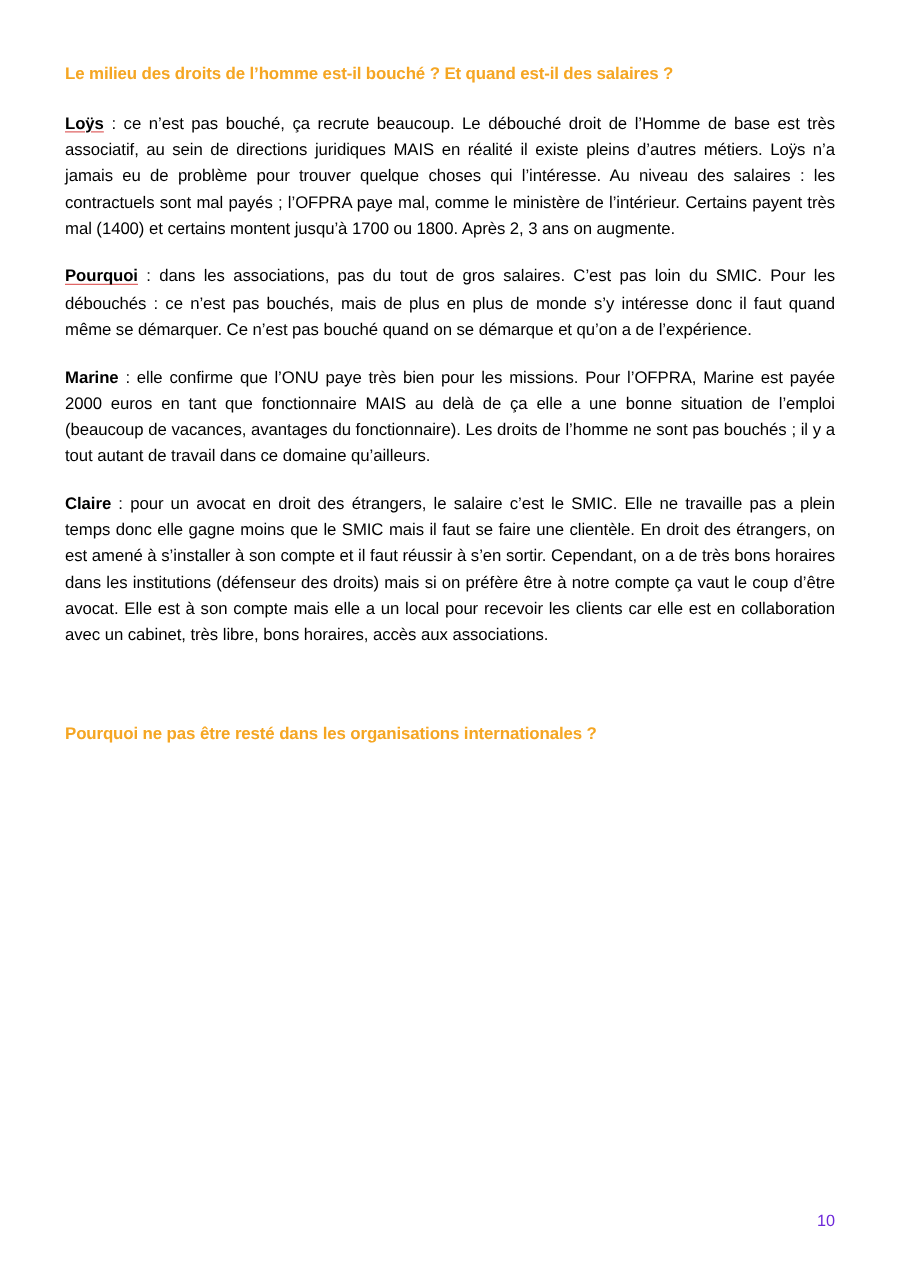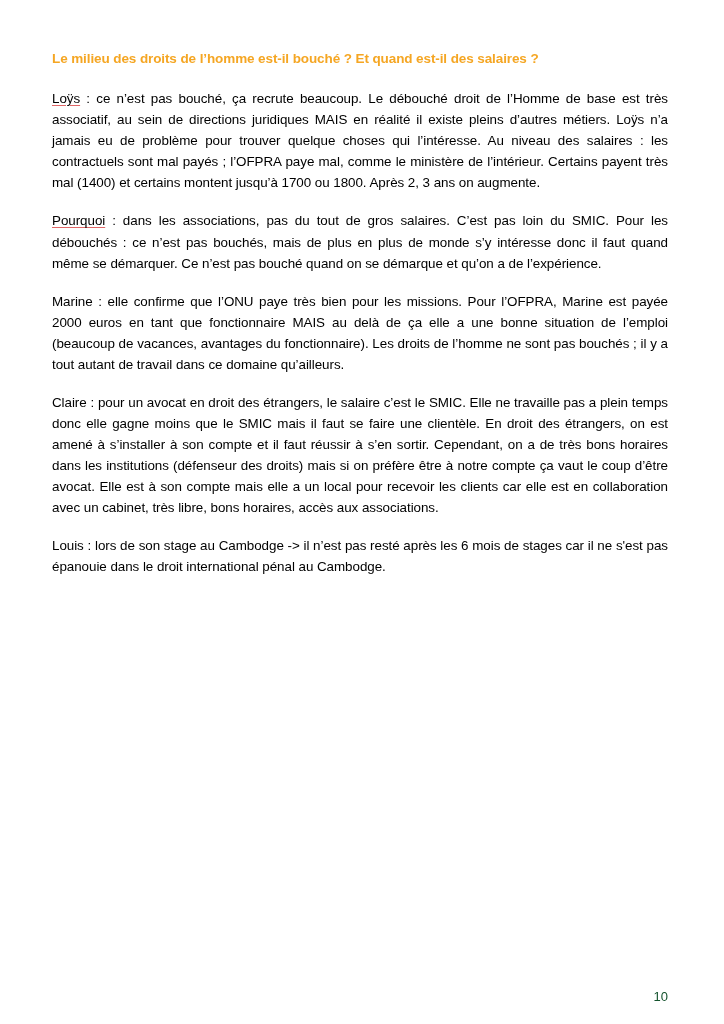--- a/index.html
+++ b/index.html
@@ -39,50 +39,50 @@
     font-size: 13.4px;
     line-height: 1.57;
     text-align: justify;
     margin: 0 0 17px 0;
     letter-spacing: -0.05px;
   }
   p.para:last-of-type {
     margin-bottom: 0;
   }
   .spk {
-    font-weight: normal;
+    font-weight: bold;
   }
   .spk.under {
     text-decoration: underline;
     text-decoration-color: #e06666;
     text-decoration-style: solid;
     text-underline-offset: 2px;
   }
   .pagenum {
     position: absolute;
     right: 56px;
-    bottom: 20px;
+    bottom: 40px;
     font-size: 13px;
-    color: #14532d;
+    color: #6d28d9;
   }
 </style>
 </head>
 <body>
 
 <div class="page">
 
   <h2 class="heading">Le milieu des droits de l’homme est-il bouché ? Et quand est-il des salaires ?</h2>
 
   <p class="para"><span class="spk under">Loÿs</span><span> : ce n’est pas bouché, ça recrute beaucoup. Le débouché droit de l’Homme de base est très associatif, au sein de directions juridiques MAIS en réalité il existe pleins d’autres métiers. Loÿs n’a jamais eu de problème pour trouver quelque choses qui l’intéresse. Au niveau des salaires : les contractuels sont mal payés ; l’OFPRA paye mal, comme le ministère de l’intérieur. Certains payent très mal (1400) et certains montent jusqu’à 1700 ou 1800. Après 2, 3 ans on augmente.</span></p>
 
   <p class="para"><span class="spk under">Pourquoi</span><span> : dans les associations, pas du tout de gros salaires. C’est pas loin du SMIC. Pour les débouchés : ce n’est pas bouchés, mais de plus en plus de monde s’y intéresse donc il faut quand même se démarquer. Ce n’est pas bouché quand on se démarque et qu’on a de l’expérience.</span></p>
 
 
   <p class="para"><span class="spk">Marine</span><span> : elle confirme que l’ONU paye très bien pour les missions. Pour l’OFPRA, Marine est payée 2000 euros en tant que fonctionnaire MAIS au delà de ça elle a une bonne situation de l’emploi (beaucoup de vacances, avantages du fonctionnaire). Les droits de l’homme ne sont pas bouchés ; il y a tout autant de travail dans ce domaine qu’ailleurs.</span></p>
 
   <p class="para"><span class="spk">Claire</span><span> : pour un avocat en droit des étrangers, le salaire c’est le SMIC. Elle ne travaille pas a plein temps donc elle gagne moins que le SMIC mais il faut se faire une clientèle. En droit des étrangers, on est amené à s’installer à son compte et il faut réussir à s’en sortir. Cependant, on a de très bons horaires dans les institutions (défenseur des droits) mais si on préfère être à notre compte ça vaut le coup d’être avocat. Elle est à son compte mais elle a un local pour recevoir les clients car elle est en collaboration avec un cabinet, très libre, bons horaires, accès aux associations.</span></p>
 
+  <h2 class="heading second">Pourquoi ne pas être resté dans les organisations internationales ?</h2>
 
-  <p class="para"><span class="spk">Louis</span><span> : lors de son stage au Cambodge -&gt; il n’est pas resté après les 6 mois de stages car il ne s'est pas épanouie dans le droit international pénal au Cambodge.</span></p>
 
 
   <div class="pagenum">10</div>
 </div>
 
 </body></html>

